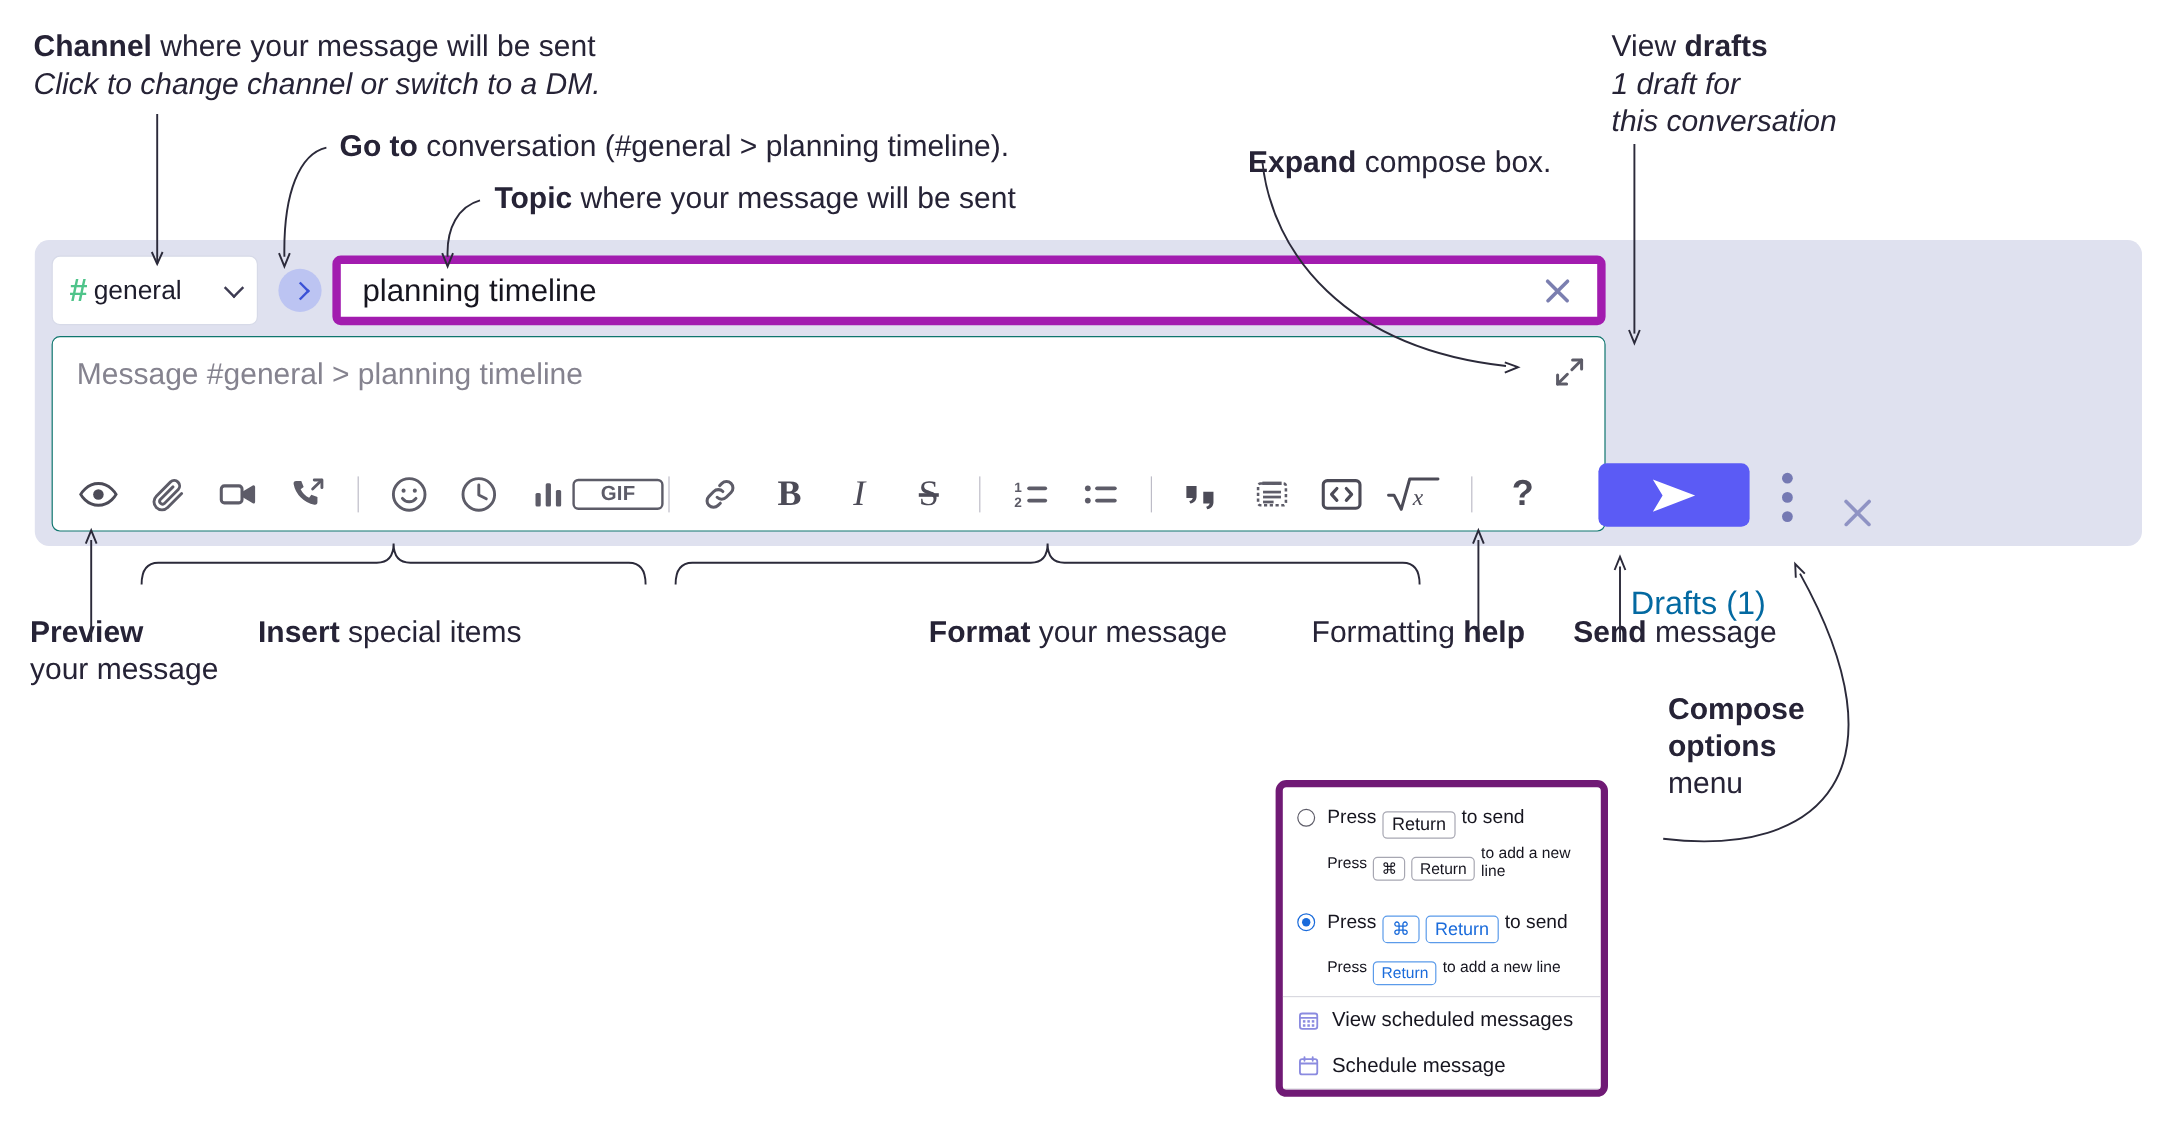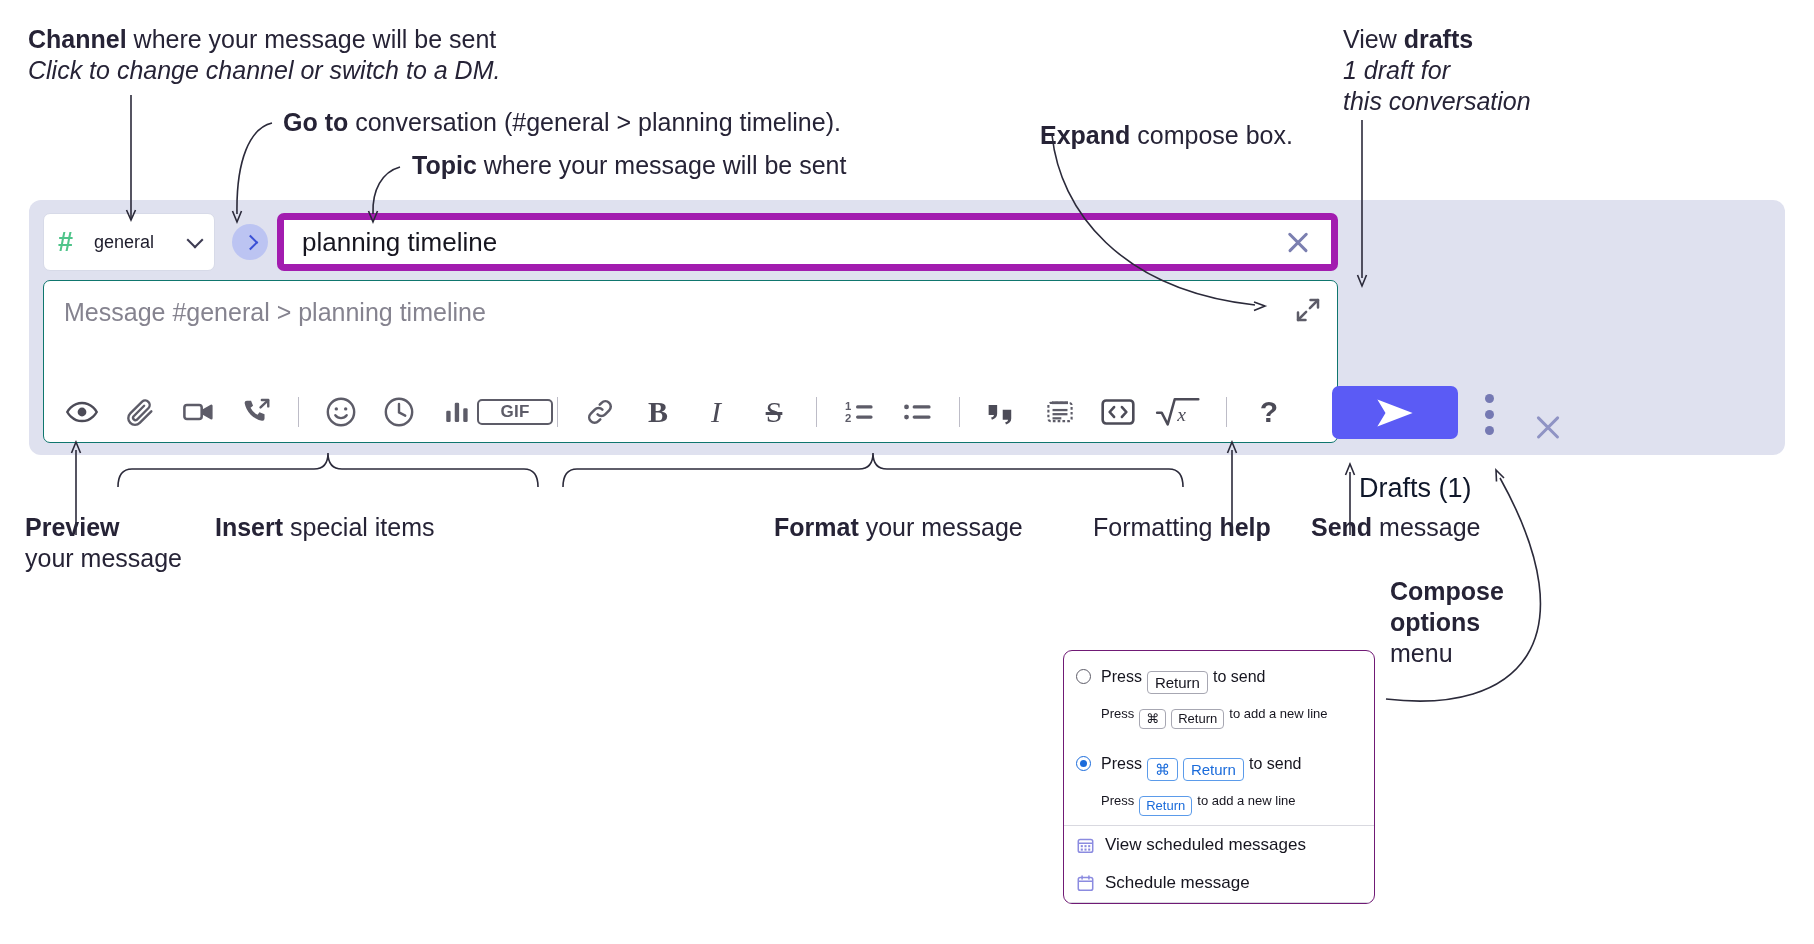--- a/index.html
+++ b/index.html
@@ -48,21 +48,21 @@
     position: absolute; left: 0; top: 0;
     width: 172px; height: 58px;
     background: #ffffff;
     border: 1px solid #d7dae8;
     border-radius: 7px;
     box-sizing: border-box;
     display: flex; align-items: center;
     padding: 0 10px 0 14px;
   }
   #hash-icon { font-size: 27px; font-weight: bold; color: #4fc48a; line-height: 1; margin-right: 5px; }
-  #channel-name { font-size: 18px; color: #1d1c2b; flex: 1; margin-left: 16px; }
+  #channel-name { font-size: 22px; color: #1d1c2b; flex: 1; }
   .chev { width: 16px; height: 16px; position: relative; margin-left: 4px; }
   .chev::after {
     content: ""; position: absolute; left: 1px; top: 0px;
     width: 10px; height: 10px;
     border-left: 2.4px solid #3d3b52; border-bottom: 2.4px solid #3d3b52;
     transform: rotate(-45deg);
   }
 
   #goto-btn {
     position: absolute; left: 189px; top: 11px;
@@ -138,22 +138,22 @@
   .gif-box {
     border: 2.3px solid #5d5c68; border-radius: 5px;
     font-size: 17px; font-weight: bold; letter-spacing: .2px;
     padding: 1px 22px; color: #5d5c68;
     font-family: "Liberation Sans", sans-serif;
   }
   .help-q { font-size: 30px; font-weight: bold; color: #4c4b57; }
 
   
   #drafts-link {
-    position: absolute; left: 1330px; top: 273px;
-    font-size: 27px; color: #0f172a;
+    position: absolute; left: 1330px; top: 288px;
+    font-size: 27px; color: #0369a1;
   }
   #panel-close {
     position: absolute; left: 1503px; top: 211px;
     width: 32px; height: 32px;
   }
   #panel-close::before, #panel-close::after {
     content: ""; position: absolute; left: 1px; top: 15px;
     width: 30px; height: 2.8px; background: #8f93c4; border-radius: 2px;
   }
   #panel-close::before { transform: rotate(45deg); }
@@ -172,23 +172,23 @@
   }
   #kebab-button i {
     display: block; width: 9px; height: 9px; border-radius: 50%;
     background: #7579b3; margin: 3.5px 0;
   }
 
   
   #options-menu {
     position: absolute;
     left: 1063px; top: 650px;
-    width: 312px;
+    width: 277px;
     background: #ffffff;
-    border: 1px solid #701a75;
+    border: 6px solid #701a75;
     border-radius: 9px;
     box-sizing: border-box;
     font-size: 15px;
     overflow: hidden;
   }
   .radio-row { display: flex; align-items: center; padding: 8px 12px 1px 12px; }
   .radio {
     width: 15px; height: 15px; border-radius: 50%;
     border: 1.7px solid #5d5c68; box-sizing: border-box;
     margin-right: 10px; flex: 0 0 auto; position: relative;

